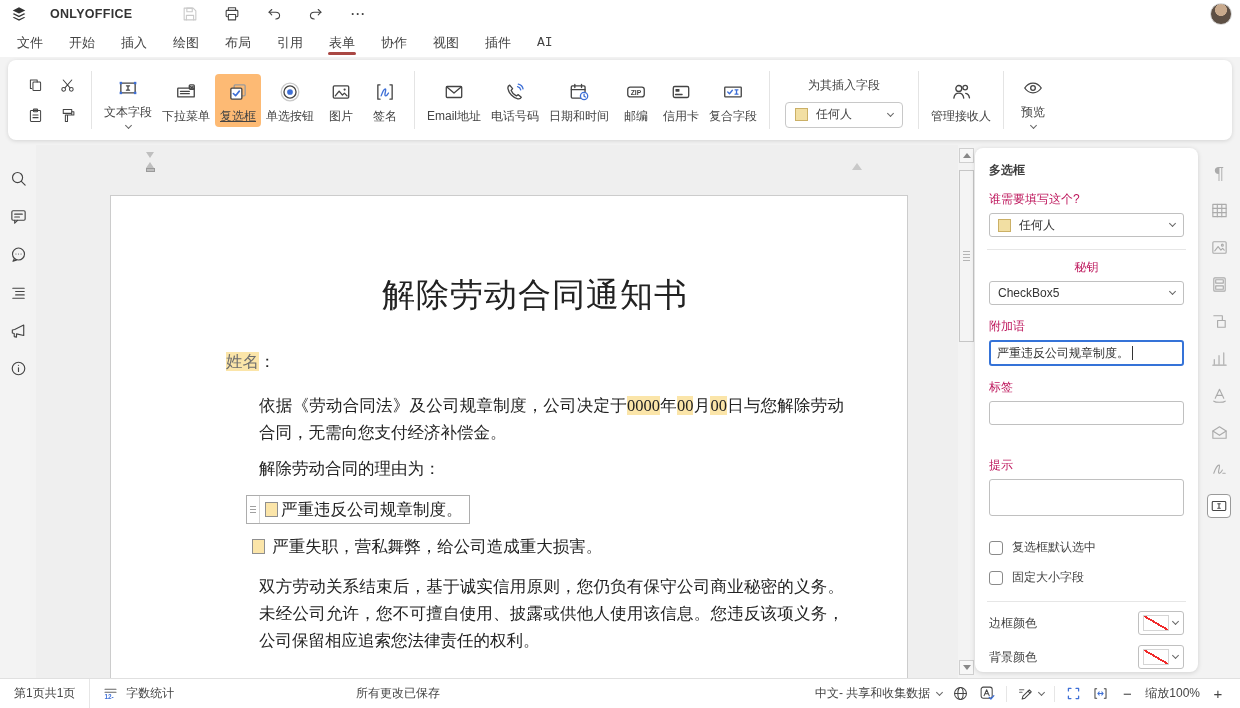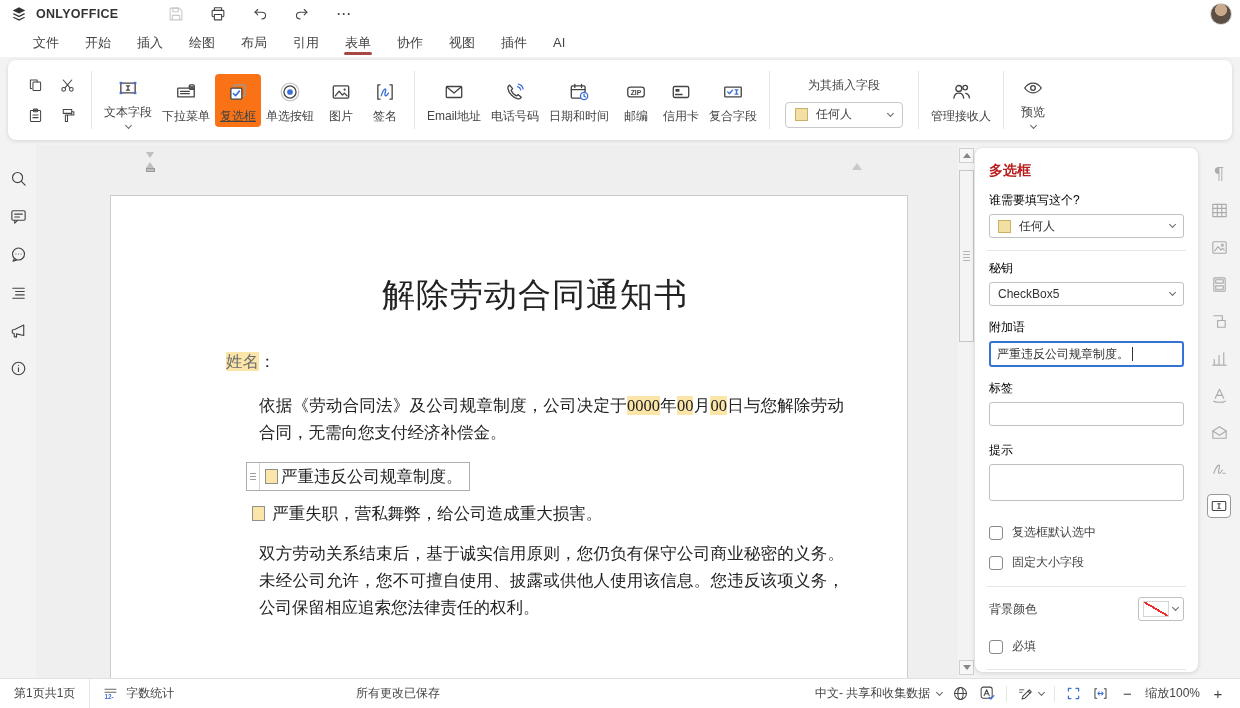--- a/index.html
+++ b/index.html
@@ -7,45 +7,45 @@
   body { font-family:"Liberation Sans","DejaVu Sans",sans-serif; color:#444; background:#fff; position:relative; font-size:12px; }
   svg.ic { display:block; stroke:#444; fill:none; stroke-width:1.2; stroke-linecap:round; stroke-linejoin:round; }
   svg.ic.gray { stroke:#ABABAB; }
   svg.ic.dis { stroke:#C9C9C9; }
   .chev { display:inline-block; width:6px; height:6px; border-right:1.4px solid #666; border-bottom:1.4px solid #666; transform:rotate(45deg); margin-top:-3px; }
   .chev.mini { width:5px; height:5px; }
 
   
   .topbar { position:absolute; top:0; left:0; right:0; height:57px; background:#fff; z-index:5; }
   .row1 { height:28px; display:flex; align-items:center; position:relative; padding-left:10px; }
-  .logo { display:flex; align-items:center; gap:8px; }
+  .logo { display:flex; align-items:center; gap:22px; }
   .logo-text { font-weight:bold; font-size:12.5px; letter-spacing:.3px; color:#333; }
   .qa { display:flex; align-items:center; margin-left:48px; gap:22px; }
   .qa .btn { width:20px; height:20px; display:flex; align-items:center; justify-content:center; }
   .doc-title { position:absolute; left:0; right:0; text-align:center; font-size:12.5px; color:#333; pointer-events:none; }
   .avatar { position:absolute; right:8px; top:3px; width:22px; height:22px; border-radius:50%; background:radial-gradient(circle at 50% 30%, #c8a98c 0 34%, #5d4f44 36% 100%); border:1px solid #d8d8d8; }
-  .row2 { height:29px; display:flex; align-items:flex-start; padding-left:20px; }
+  .row2 { height:29px; display:flex; align-items:flex-start; padding-left:4px;font-family:Liberation Mono, monospace; }
   .tab { position:relative; padding:0 13px; font-size:13px; color:#444; height:100%; display:flex; align-items:center; cursor:default; }
   .tab.active::after { content:""; position:absolute; left:12px; right:12px; bottom:2px; height:3px; border-radius:2px; background:#A94743; }
   .row2-right { margin-left:auto; display:flex; align-items:center; gap:14px; padding-right:16px; }
   .share-btn { background:#FFC60A; border-radius:3px; height:24px; display:flex; align-items:center; padding:0 10px; font-size:12.5px; font-weight:bold; color:#333; }
   .edit-ctl { display:flex; align-items:center; gap:6px; font-size:13px; color:#444; }
 
   
   .chrome-bg { position:absolute; top:57px; left:0; right:0; bottom:30px; background:#F3F3F3; }
 
   
   .toolbar { position:absolute; top:60px; left:8px; width:1224px; height:80px; background:#fff; border-radius:8px; box-shadow:0 1px 4px rgba(0,0,0,.13); display:flex; align-items:center; padding:0 10px; z-index:4; }
   .clip-grid { display:grid; grid-template-columns:26px 26px; grid-template-rows:26px 26px; gap:4px 6px; margin:0 4px; }
   .clip-grid .btn { display:flex; align-items:center; justify-content:center; }
   .tb-divider { width:1px; align-self:center; height:58px; background:#E4E4E4; margin:0 7px; }
   .tb-btn { display:flex; flex-direction:column; align-items:center; padding:5px 5px 2px; border-radius:4px; min-width:44px; }
   .tb-btn .ibox { height:26px; display:flex; align-items:center; justify-content:center; }
   .tb-btn .lbl { font-size:12px; color:#444; margin-top:3px; white-space:nowrap; }
-  .tb-btn.pressed { background:#f97316;text-decoration:underline; }
+  .tb-btn.pressed { background:#fdba74;text-decoration:underline; }
   .role-group { display:flex; flex-direction:column; align-items:center; padding:0 8px; }
   .role-label { font-size:12px; color:#444; margin:4px 0 8px; }
   .role-select { width:118px; height:26px; border:1px solid #C8C8C8; border-radius:4px; background:#fff; display:flex; align-items:center; padding:0 9px; gap:8px; }
   .role-swatch { width:13px; height:13px; background:#F2DFA3; border:1px solid #CBB066; }
   .role-select .chev { margin-left:auto; }
 
   
   .left-rail { position:absolute; left:0; top:145px; bottom:30px; width:36px; display:flex; flex-direction:column; align-items:center; padding-top:22px; gap:16px; }
   .left-rail .btn { width:22px; height:22px; display:flex; align-items:center; justify-content:center; }
 
@@ -87,22 +87,22 @@
   
   .sb-btn { position:absolute; left:959px; width:15px; height:15px; background:#F7F7F7; border:1px solid #CFCFCF; display:flex; align-items:center; justify-content:center; z-index:4; }
   .sb-arrow { width:0; height:0; border:4px solid transparent; }
   .sb-up .sb-arrow { border-bottom:5px solid #888; margin-top:-4px; }
   .sb-down .sb-arrow { border-top:5px solid #888; margin-bottom:-4px; }
   .sb-thumb { position:absolute; left:959px; top:170px; width:15px; height:172px; background:#F4F4F4; border:1px solid #C6C6C6; z-index:4; display:flex; flex-direction:column; align-items:center; justify-content:center; gap:2px; }
   .sb-thumb i { display:block; width:7px; height:1px; background:#B5B5B5; }
 
   
   .panel { position:absolute; left:975px; top:148px; width:223px; height:524px; background:#fff; border-radius:8px; box-shadow:0 1px 5px rgba(0,0,0,.14); padding:12px 14px; z-index:4; }
-  .panel h3 { font-size:14px; color:#b91c1c; margin:2px 0 0; }
-  .plabel { font-size:12px; color:#000000; margin:13px 0 5px; }
+  .panel h3 { font-size:12px; color:#404040; margin:2px 0 0; }
+  .plabel { font-size:12px; color:#be185d; margin:13px 0 5px; }
   .pselect { height:24px; border:1px solid #C0C0C0; border-radius:3px; background:#fff; display:flex; align-items:center; padding:0 8px; gap:8px; font-size:12px; color:#333; }
   .pselect .chev { margin-left:auto; }
   .pinput { height:24px; border:1px solid #C0C0C0; border-radius:3px; background:#fff; }
   .pinput.focus { height:26px; border:2px solid #3573D8; display:flex; align-items:center; padding:0 6px; color:#333; }
   .caret { display:inline-block; width:1px; height:14px; background:#333; margin-left:3px; }
   .ptext { height:37px; border:1px solid #C0C0C0; border-radius:3px; background:#fff; }
   .pdivider { height:1px; background:#E6E6E6; margin:12px -2px 0; }
   .pcheck { display:flex; align-items:center; gap:9px; font-size:12px; color:#444; }
   .pcheck .box { width:14px; height:14px; border:1px solid #8A8A8A; border-radius:3px; background:#fff; flex:none; }
   .prow { display:flex; align-items:center; justify-content:space-between; }
@@ -471,20 +471,21 @@
 
 <div class="canvas">
   <div class="page">
     <div class="doc-title-big">解除劳动合同通知书</div>
     <div class="name-line">
       <span class="hl">姓名</span><span>：</span>
     </div>
     <div class="para">
       <span>依据《劳动合同法》及公司规章制度，公司决定于</span><span class="hl">0000</span><span>年</span><span class="hl">00</span><span>月</span><span class="hl">00</span><span>日与您解除劳动合同，无需向您支付经济补偿金。</span>
     </div>
+    <div class="reason">解除劳动合同的理由为：</div>
     <div class="opt-row">
       <span class="field-selected">
         <span class="field-handle">
             <i></i>
             <i></i>
             <i></i>
           </span>
         <span class="doc-cb"></span>
         <span>严重违反公司规章制度。</span>
       </span>
@@ -512,43 +513,50 @@
 
 <div class="panel">
   <h3>多选框</h3>
   <div class="plabel" style="margin-top:12px;">谁需要填写这个?</div>
   <div class="pselect">
     <span class="role-swatch"></span>
     <span>任何人</span>
     <span class="chev mini"></span>
   </div>
   <div class="pdivider"></div>
-  <div class="plabel" style="margin-top:9px;">秘钥</div>
+  <div class="plabel" style="margin-top:9px;text-align:center;">秘钥</div>
   <div class="pselect">
     <span>CheckBox5</span>
     <span class="chev mini"></span>
   </div>
   <div class="plabel">附加语</div>
   <div class="pinput focus">
     <span>严重违反公司规章制度。</span>
       <span class="caret"></span>
   </div>
   <div class="plabel">标签</div>
   <div class="pinput"></div>
-  <div class="plabel" style="margin-top:16px;">提示</div>
+  <div class="plabel" style="margin-top:32px;">提示</div>
   <div class="ptext"></div>
   <div class="pcheck" style="margin-top:23px;">
     <span class="box"></span>
     <span>复选框默认选中</span>
   </div>
   <div class="pcheck" style="margin-top:13px;">
     <span class="box"></span>
     <span>固定大小字段</span>
   </div>
   <div class="pdivider" style="margin-top:15px;"></div>
+  <div class="prow" style="margin-top:9px;">
+    <span>边框颜色</span>
+    <span class="color-btn">
+      <span class="swatch-none"></span>
+      <span class="chev mini"></span>
+    </span>
+  </div>
   <div class="prow" style="margin-top:10px;">
     <span>背景颜色</span>
     <span class="color-btn">
       <span class="swatch-none"></span>
       <span class="chev mini"></span>
     </span>
   </div>
   <div class="pcheck" style="margin-top:17px;">
     <span class="box"></span>
     <span>必填</span>

